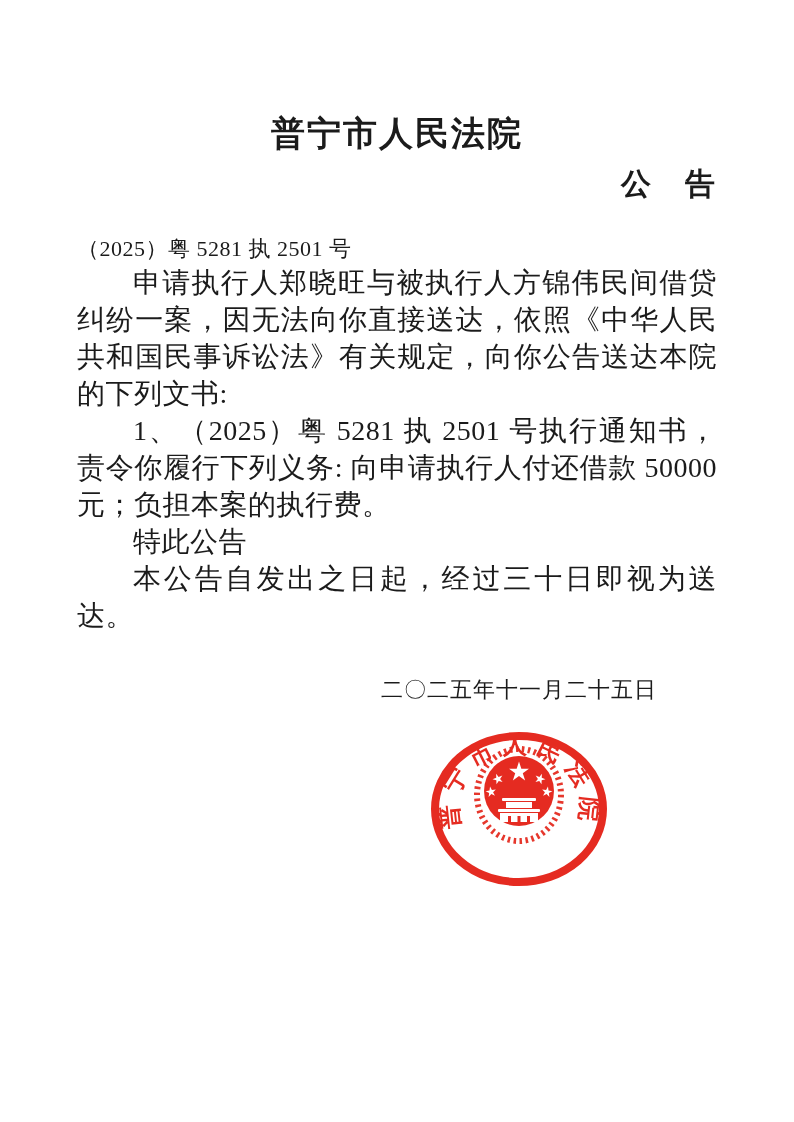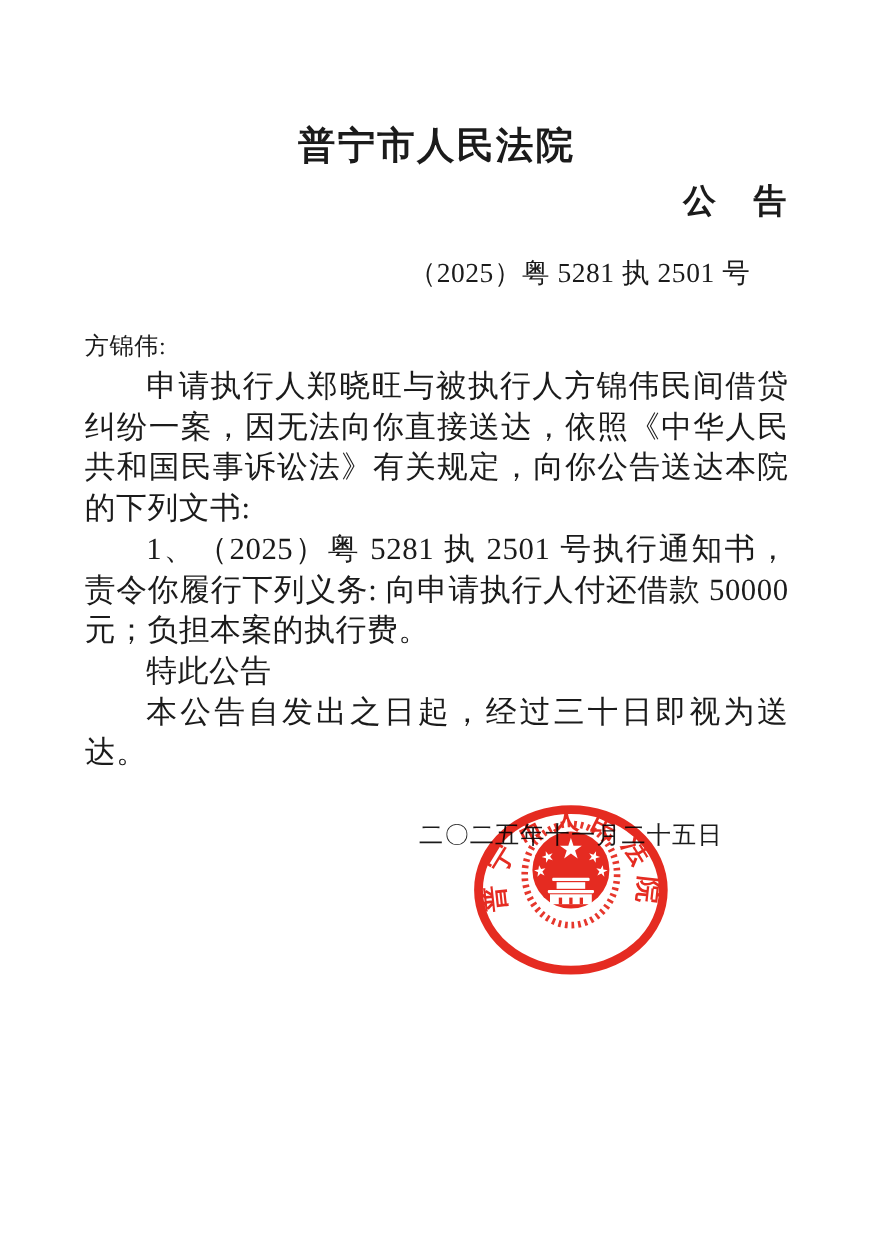--- a/index.html
+++ b/index.html
@@ -26,23 +26,22 @@
   .doc-subtitle {
     margin: 8px 0 0 0;
     text-align: right;
     font-size: 30px;
     line-height: 40px;
     font-weight: bold;
     letter-spacing: 2px;
   }
   .case-number {
     margin-top: 30px;
-    text-align: right;
     padding-right: 35px;
-    font-size: 25px;
+    font-size: 22px;
     line-height: 30px;
     letter-spacing: 0.5px;
   }
   .recipient {
     margin-top: 32px;
     font-size: 22px;
     line-height: 37px;
     letter-spacing: 0.5px;
   }
   .body-text p {
@@ -77,21 +76,20 @@
 
 <div class="page">
   <div class="content">
 
     <h1 class="doc-title">普宁市人民法院</h1>
 
     <h2 class="doc-subtitle">公　告</h2>
 
     <div class="case-number">（2025）粤 5281 执 2501 号</div>
 
-    <div class="recipient">方锦伟:</div>
 
     <div class="body-text">
       <p>申请执行人郑晓旺与被执行人方锦伟民间借贷纠纷一案，因无法向你直接送达，依照《中华人民共和国民事诉讼法》有关规定，向你公告送达本院的下列文书:</p>
       <p>1、（2025）粤 5281 执 2501 号执行通知书，责令你履行下列义务: 向申请执行人付还借款 50000 元；负担本案的执行费。</p>
       <p>特此公告</p>
       <p>本公告自发出之日起，经过三十日即视为送达。</p>
     </div>
 
     <div class="date-line">二〇二五年十一月二十五日</div>
   </div>

